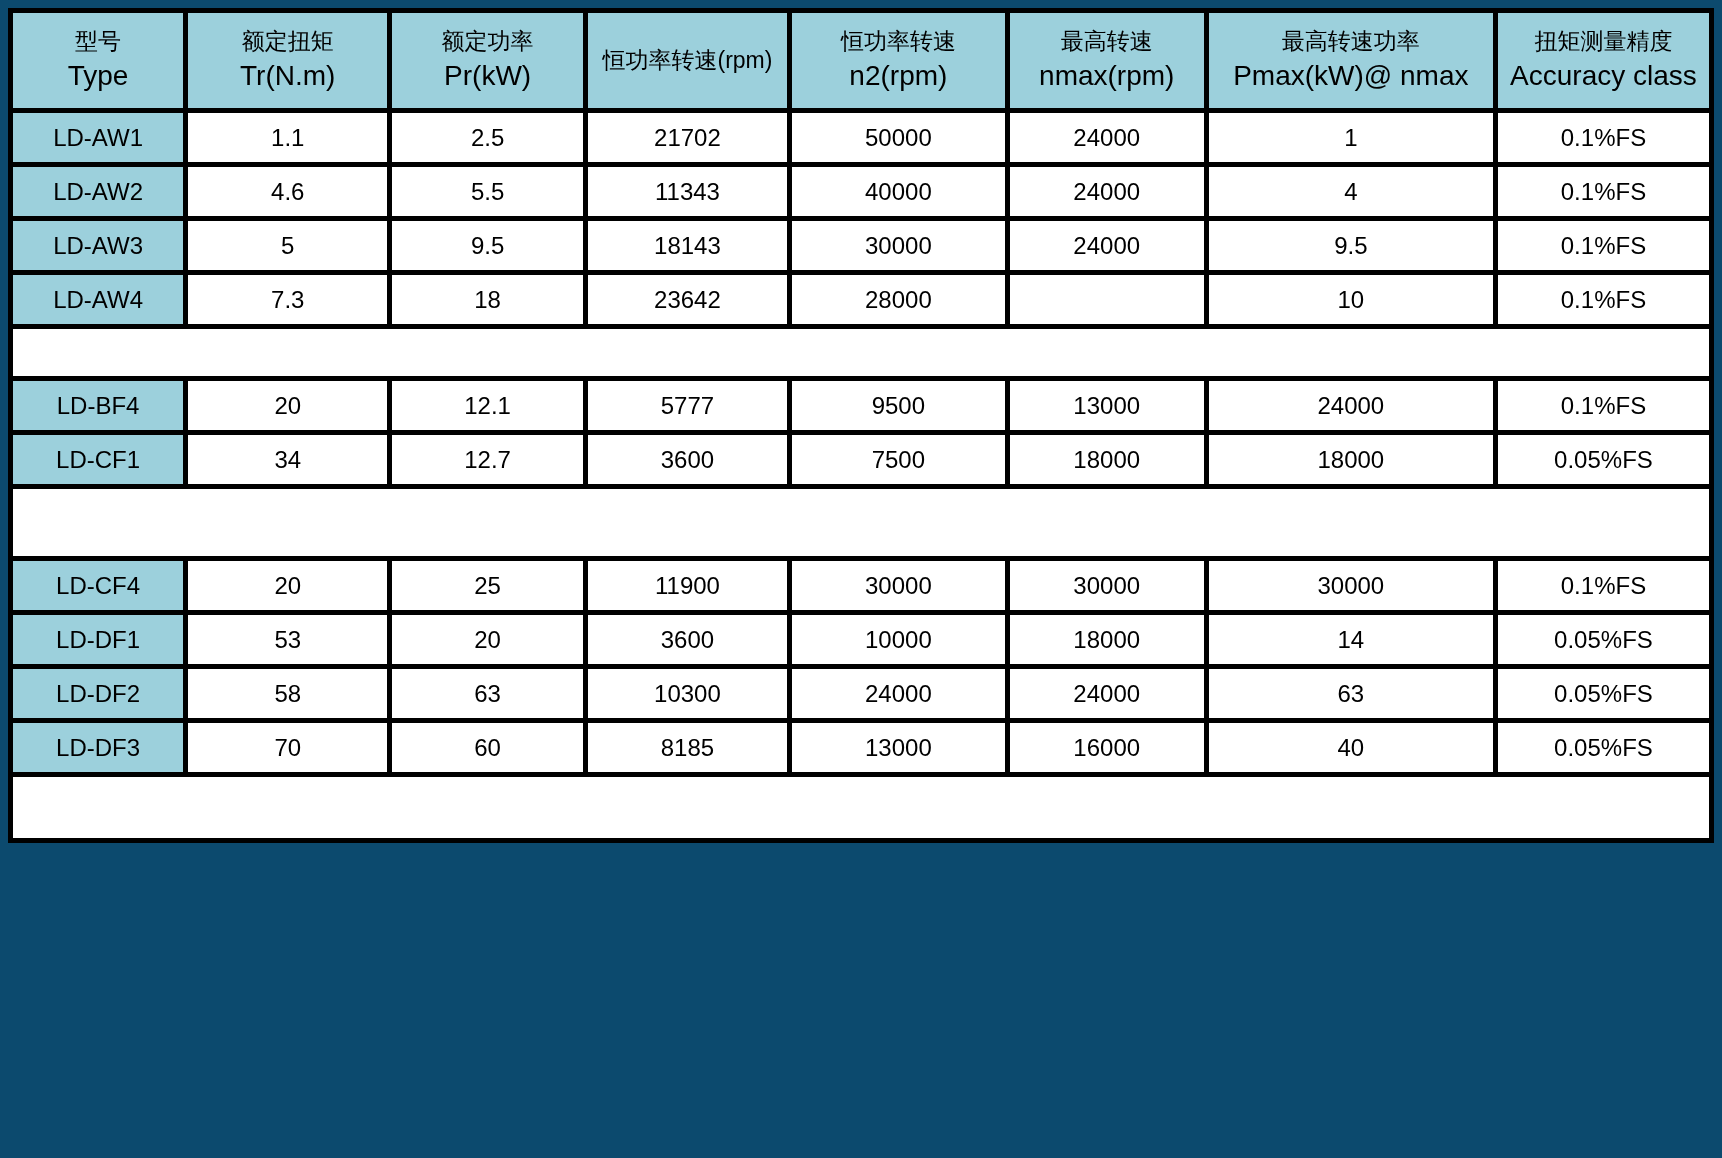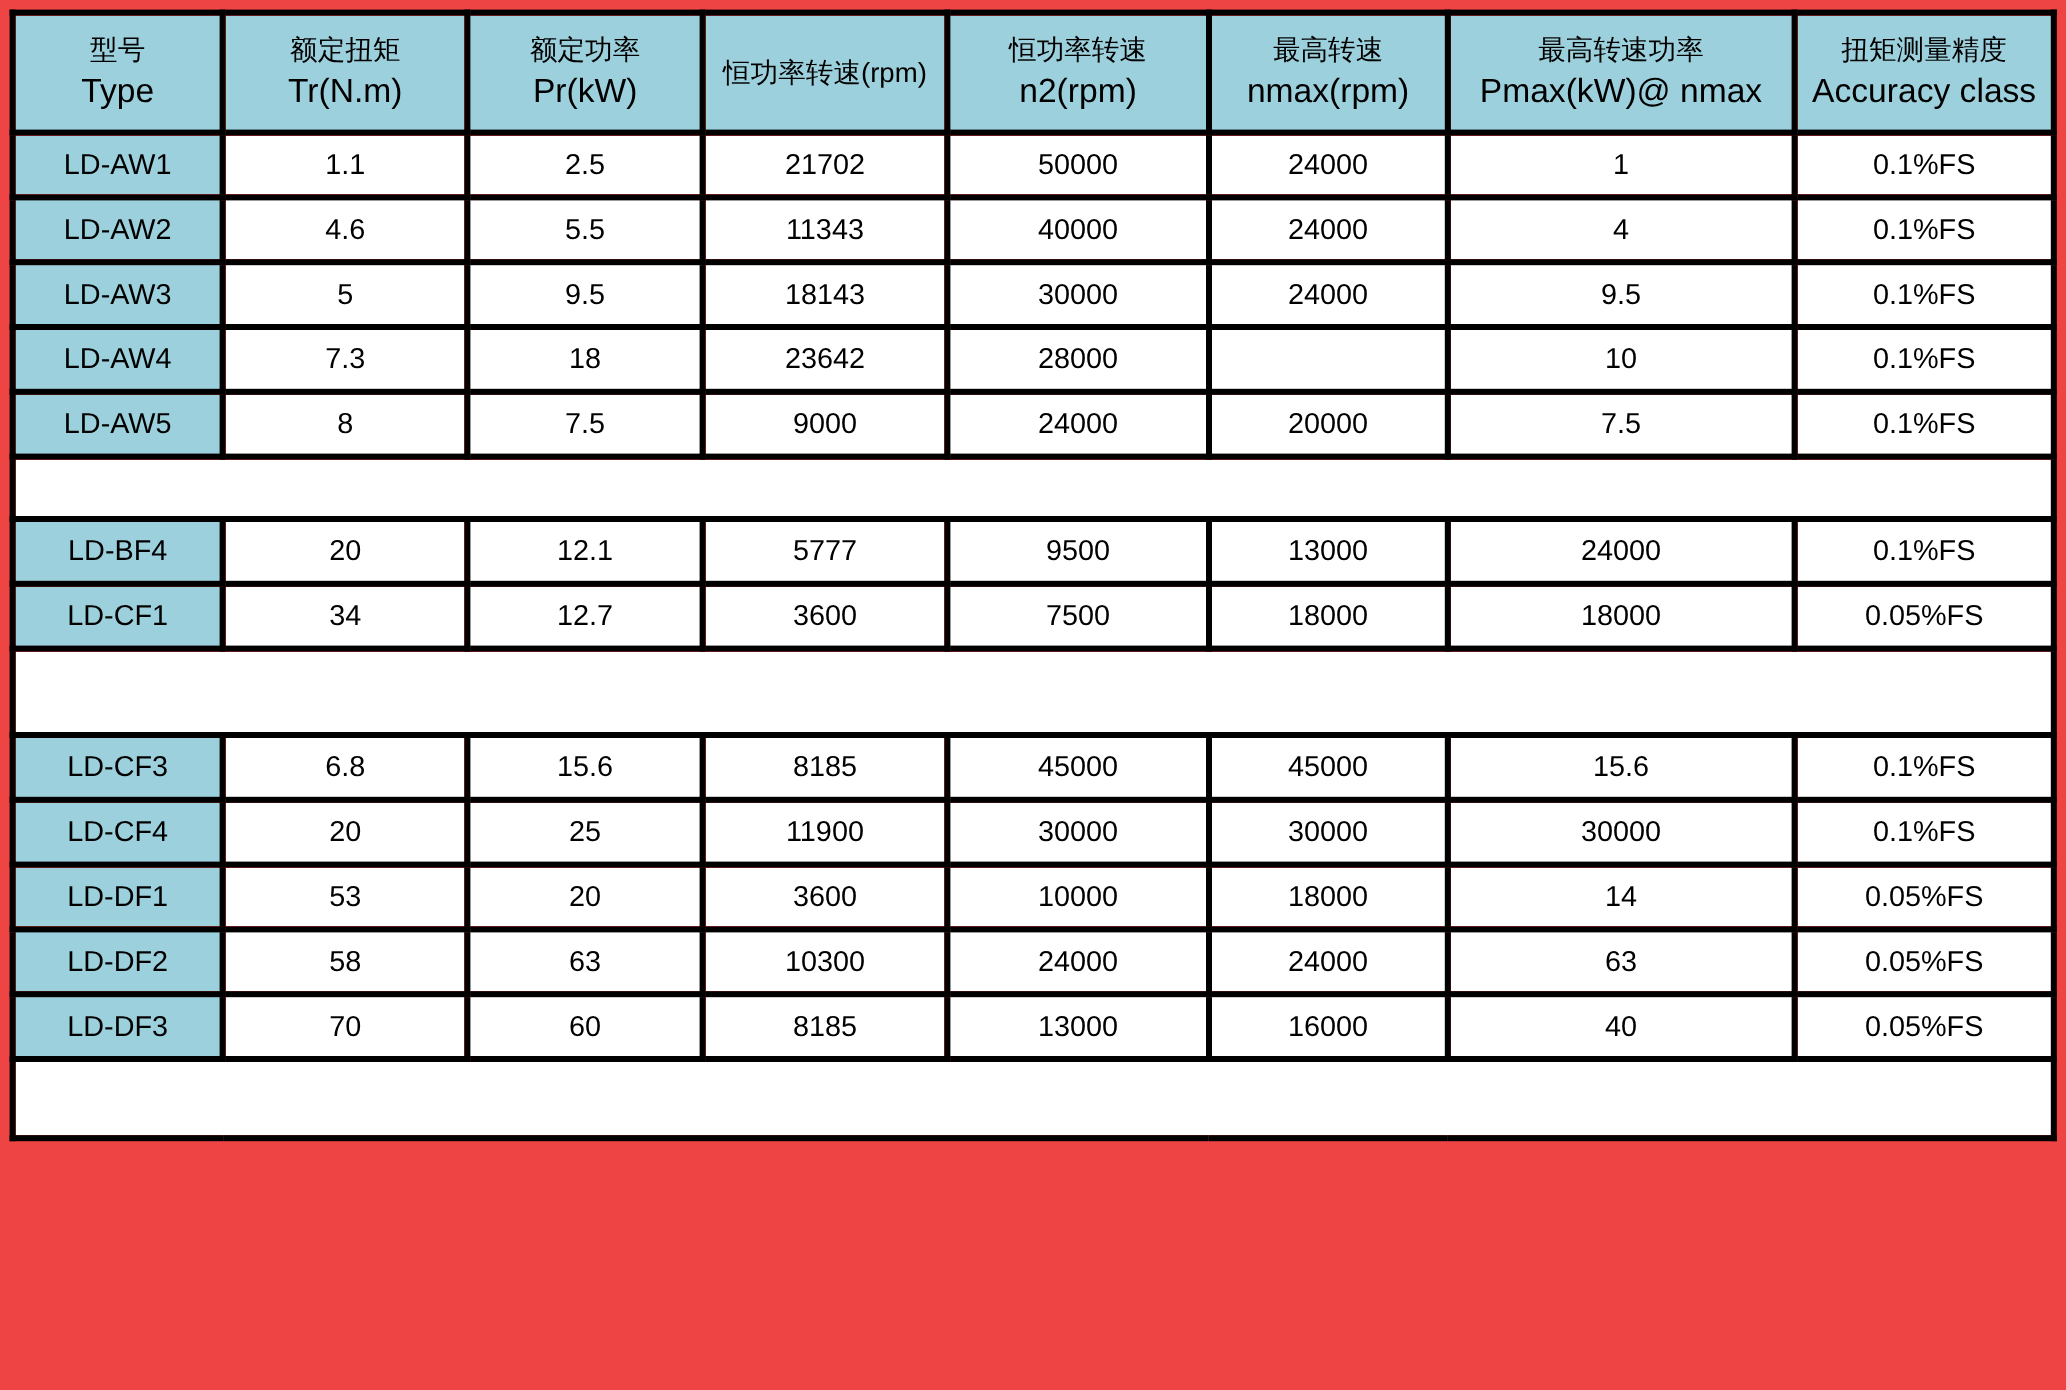--- a/index.html
+++ b/index.html
@@ -5,21 +5,21 @@
   html, body {
     margin: 0;
     padding: 0;
     background: #ffffff;
   }
   .page {
     width: 1722px;
     height: 1158px;
     box-sizing: border-box;
     padding: 8px;
-    background: #ef4444;
+    background: #0c4a6e;
     font-family: "Liberation Sans", "DejaVu Sans", sans-serif;
     color: #000000;
   }
   table.spec-table {
     border-collapse: collapse;
     table-layout: fixed;
     width: 1706px;
     border: 5px solid #000000;
   }
   .spec-table th,
@@ -140,30 +140,20 @@
         <tr class="data-row">
           <td class="type-cell">LD-AW4</td>
           <td class="data-cell">7.3</td>
           <td class="data-cell">18</td>
           <td class="data-cell">23642</td>
           <td class="data-cell">28000</td>
           <td class="data-cell"></td>
           <td class="data-cell">10</td>
           <td class="data-cell">0.1%FS</td>
         </tr>
-        <tr class="data-row">
-          <td class="type-cell">LD-AW5</td>
-          <td class="data-cell">8</td>
-          <td class="data-cell">7.5</td>
-          <td class="data-cell">9000</td>
-          <td class="data-cell">24000</td>
-          <td class="data-cell">20000</td>
-          <td class="data-cell">7.5</td>
-          <td class="data-cell">0.1%FS</td>
-        </tr>
         <tr class="gap-row gap-1">
           <td colspan="8"></td>
         </tr>
         <tr class="data-row">
           <td class="type-cell">LD-BF4</td>
           <td class="data-cell">20</td>
           <td class="data-cell">12.1</td>
           <td class="data-cell">5777</td>
           <td class="data-cell">9500</td>
           <td class="data-cell">13000</td>
@@ -177,30 +167,20 @@
           <td class="data-cell">3600</td>
           <td class="data-cell">7500</td>
           <td class="data-cell">18000</td>
           <td class="data-cell">18000</td>
           <td class="data-cell">0.05%FS</td>
         </tr>
         <tr class="gap-row gap-2">
           <td colspan="8"></td>
         </tr>
         <tr class="data-row">
-          <td class="type-cell">LD-CF3</td>
-          <td class="data-cell">6.8</td>
-          <td class="data-cell">15.6</td>
-          <td class="data-cell">8185</td>
-          <td class="data-cell">45000</td>
-          <td class="data-cell">45000</td>
-          <td class="data-cell">15.6</td>
-          <td class="data-cell">0.1%FS</td>
-        </tr>
-        <tr class="data-row">
           <td class="type-cell">LD-CF4</td>
           <td class="data-cell">20</td>
           <td class="data-cell">25</td>
           <td class="data-cell">11900</td>
           <td class="data-cell">30000</td>
           <td class="data-cell">30000</td>
           <td class="data-cell">30000</td>
           <td class="data-cell">0.1%FS</td>
         </tr>
         <tr class="data-row">

